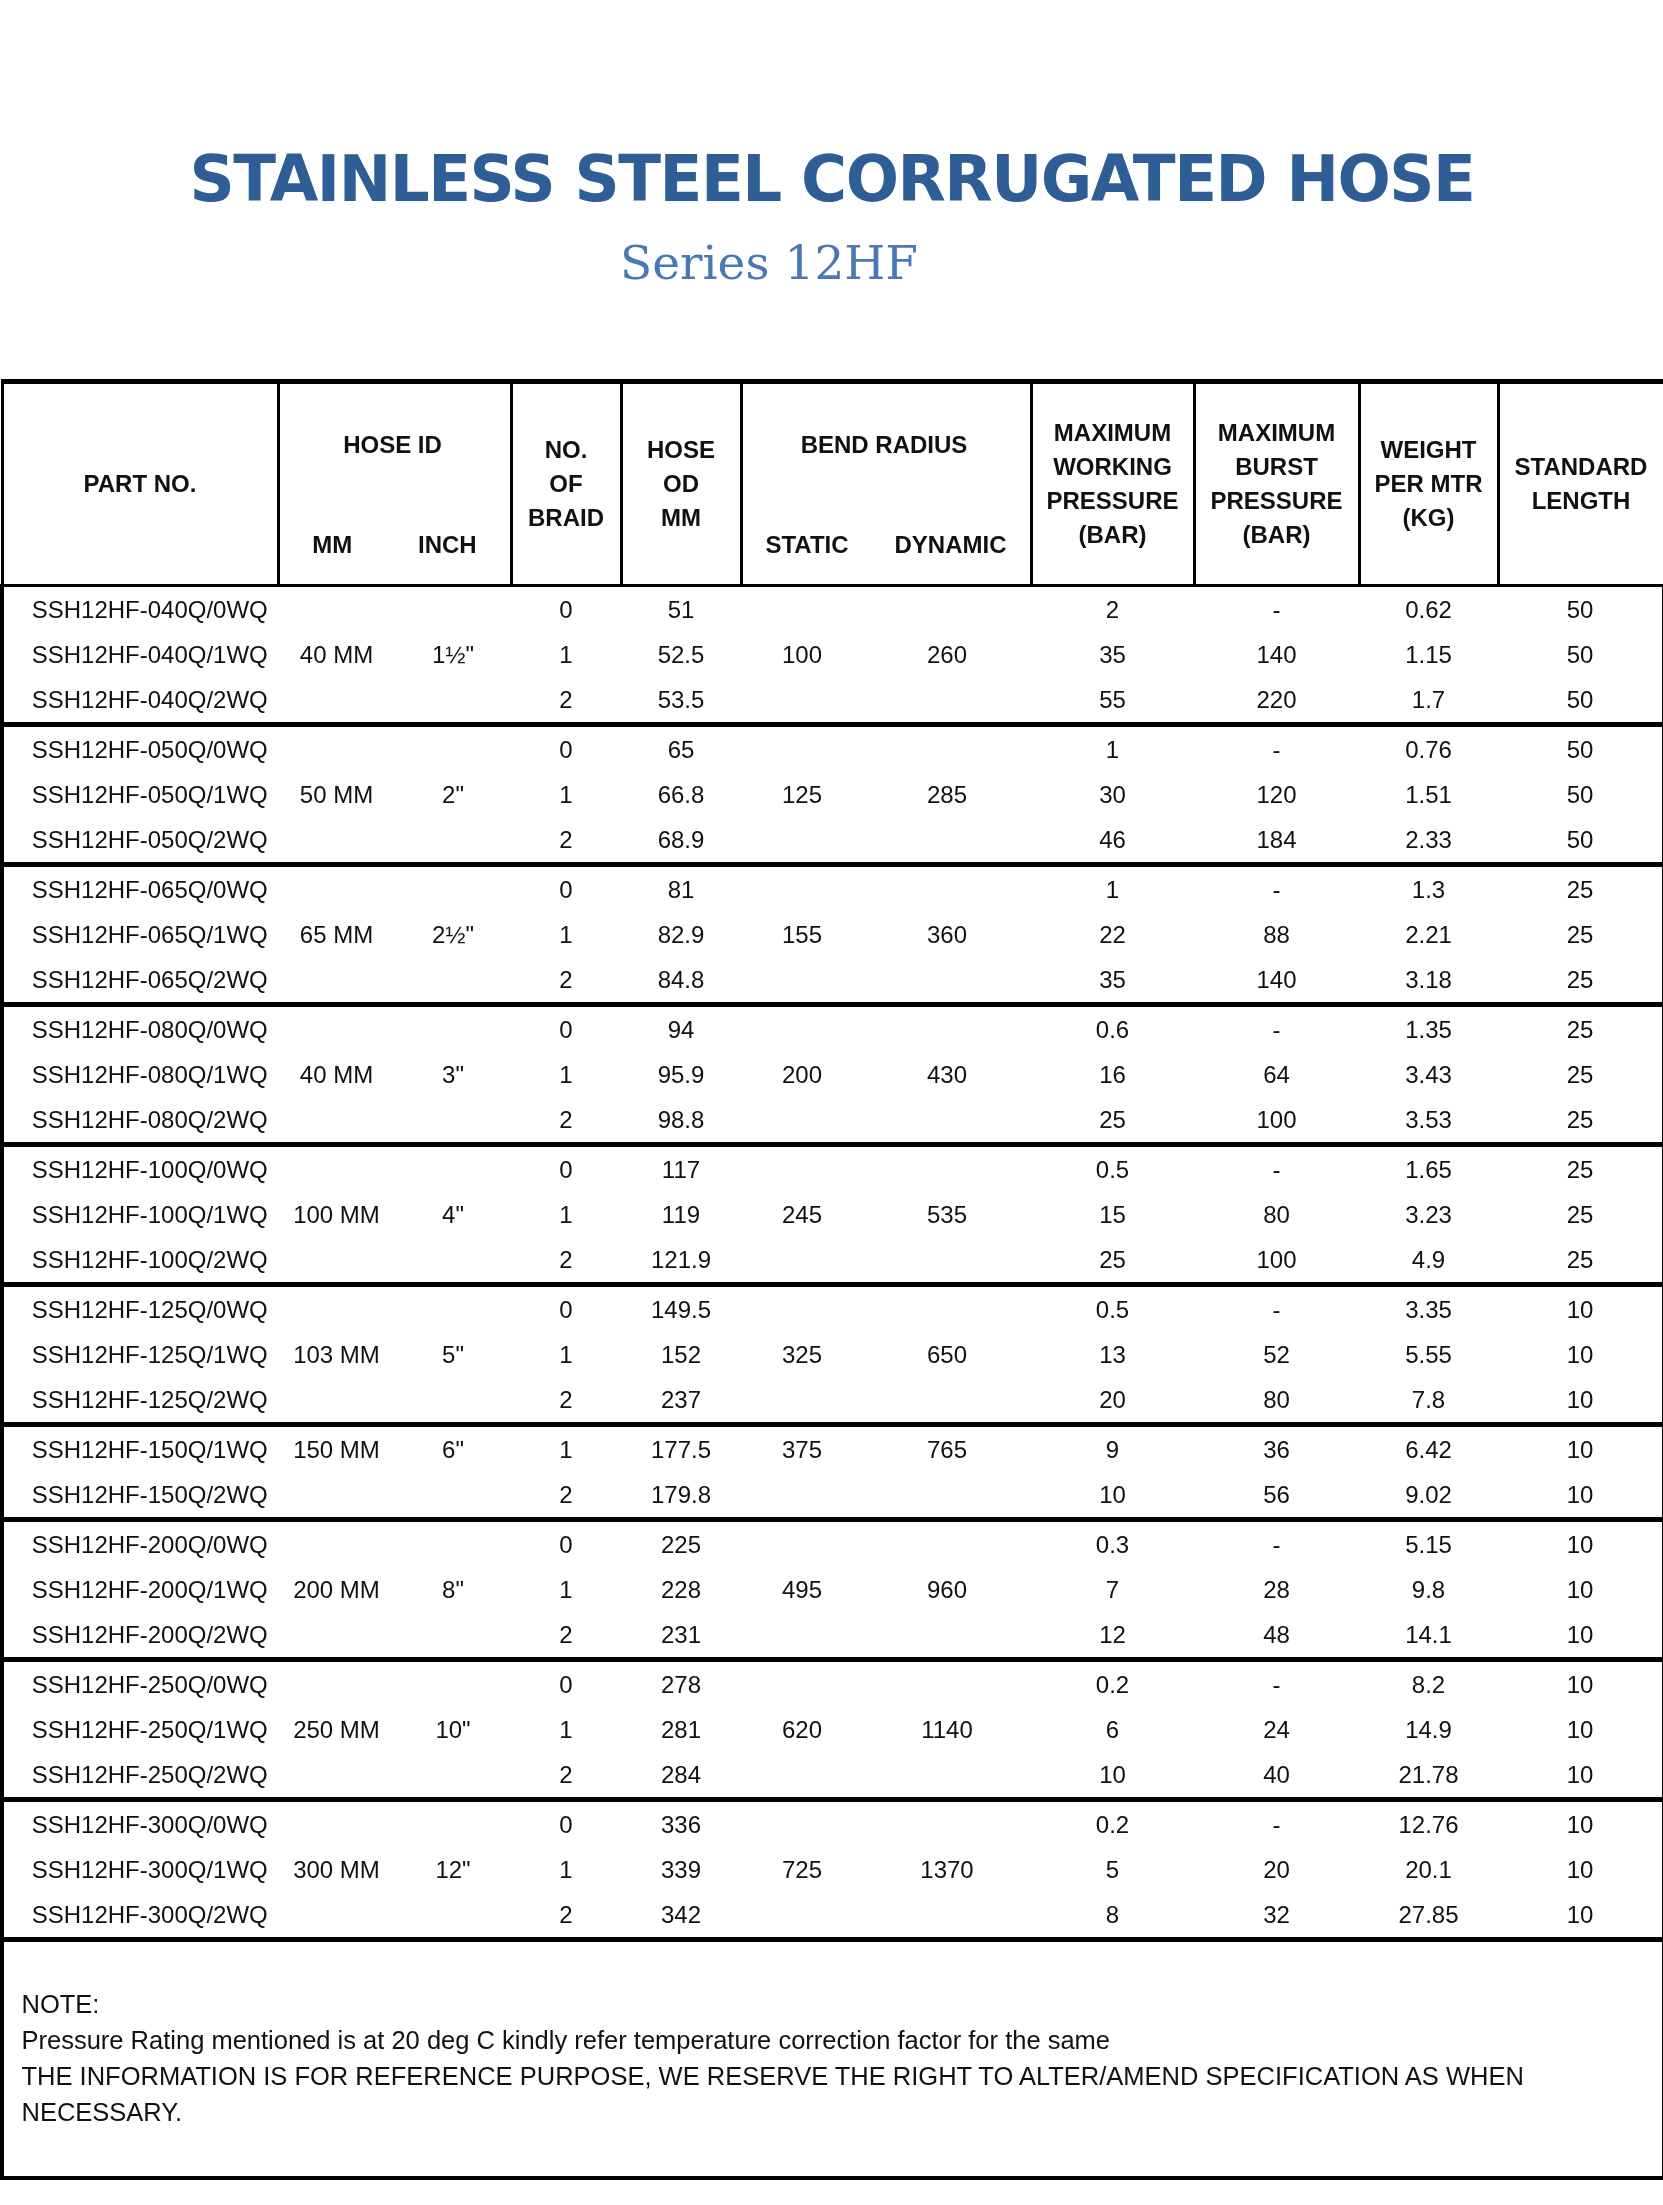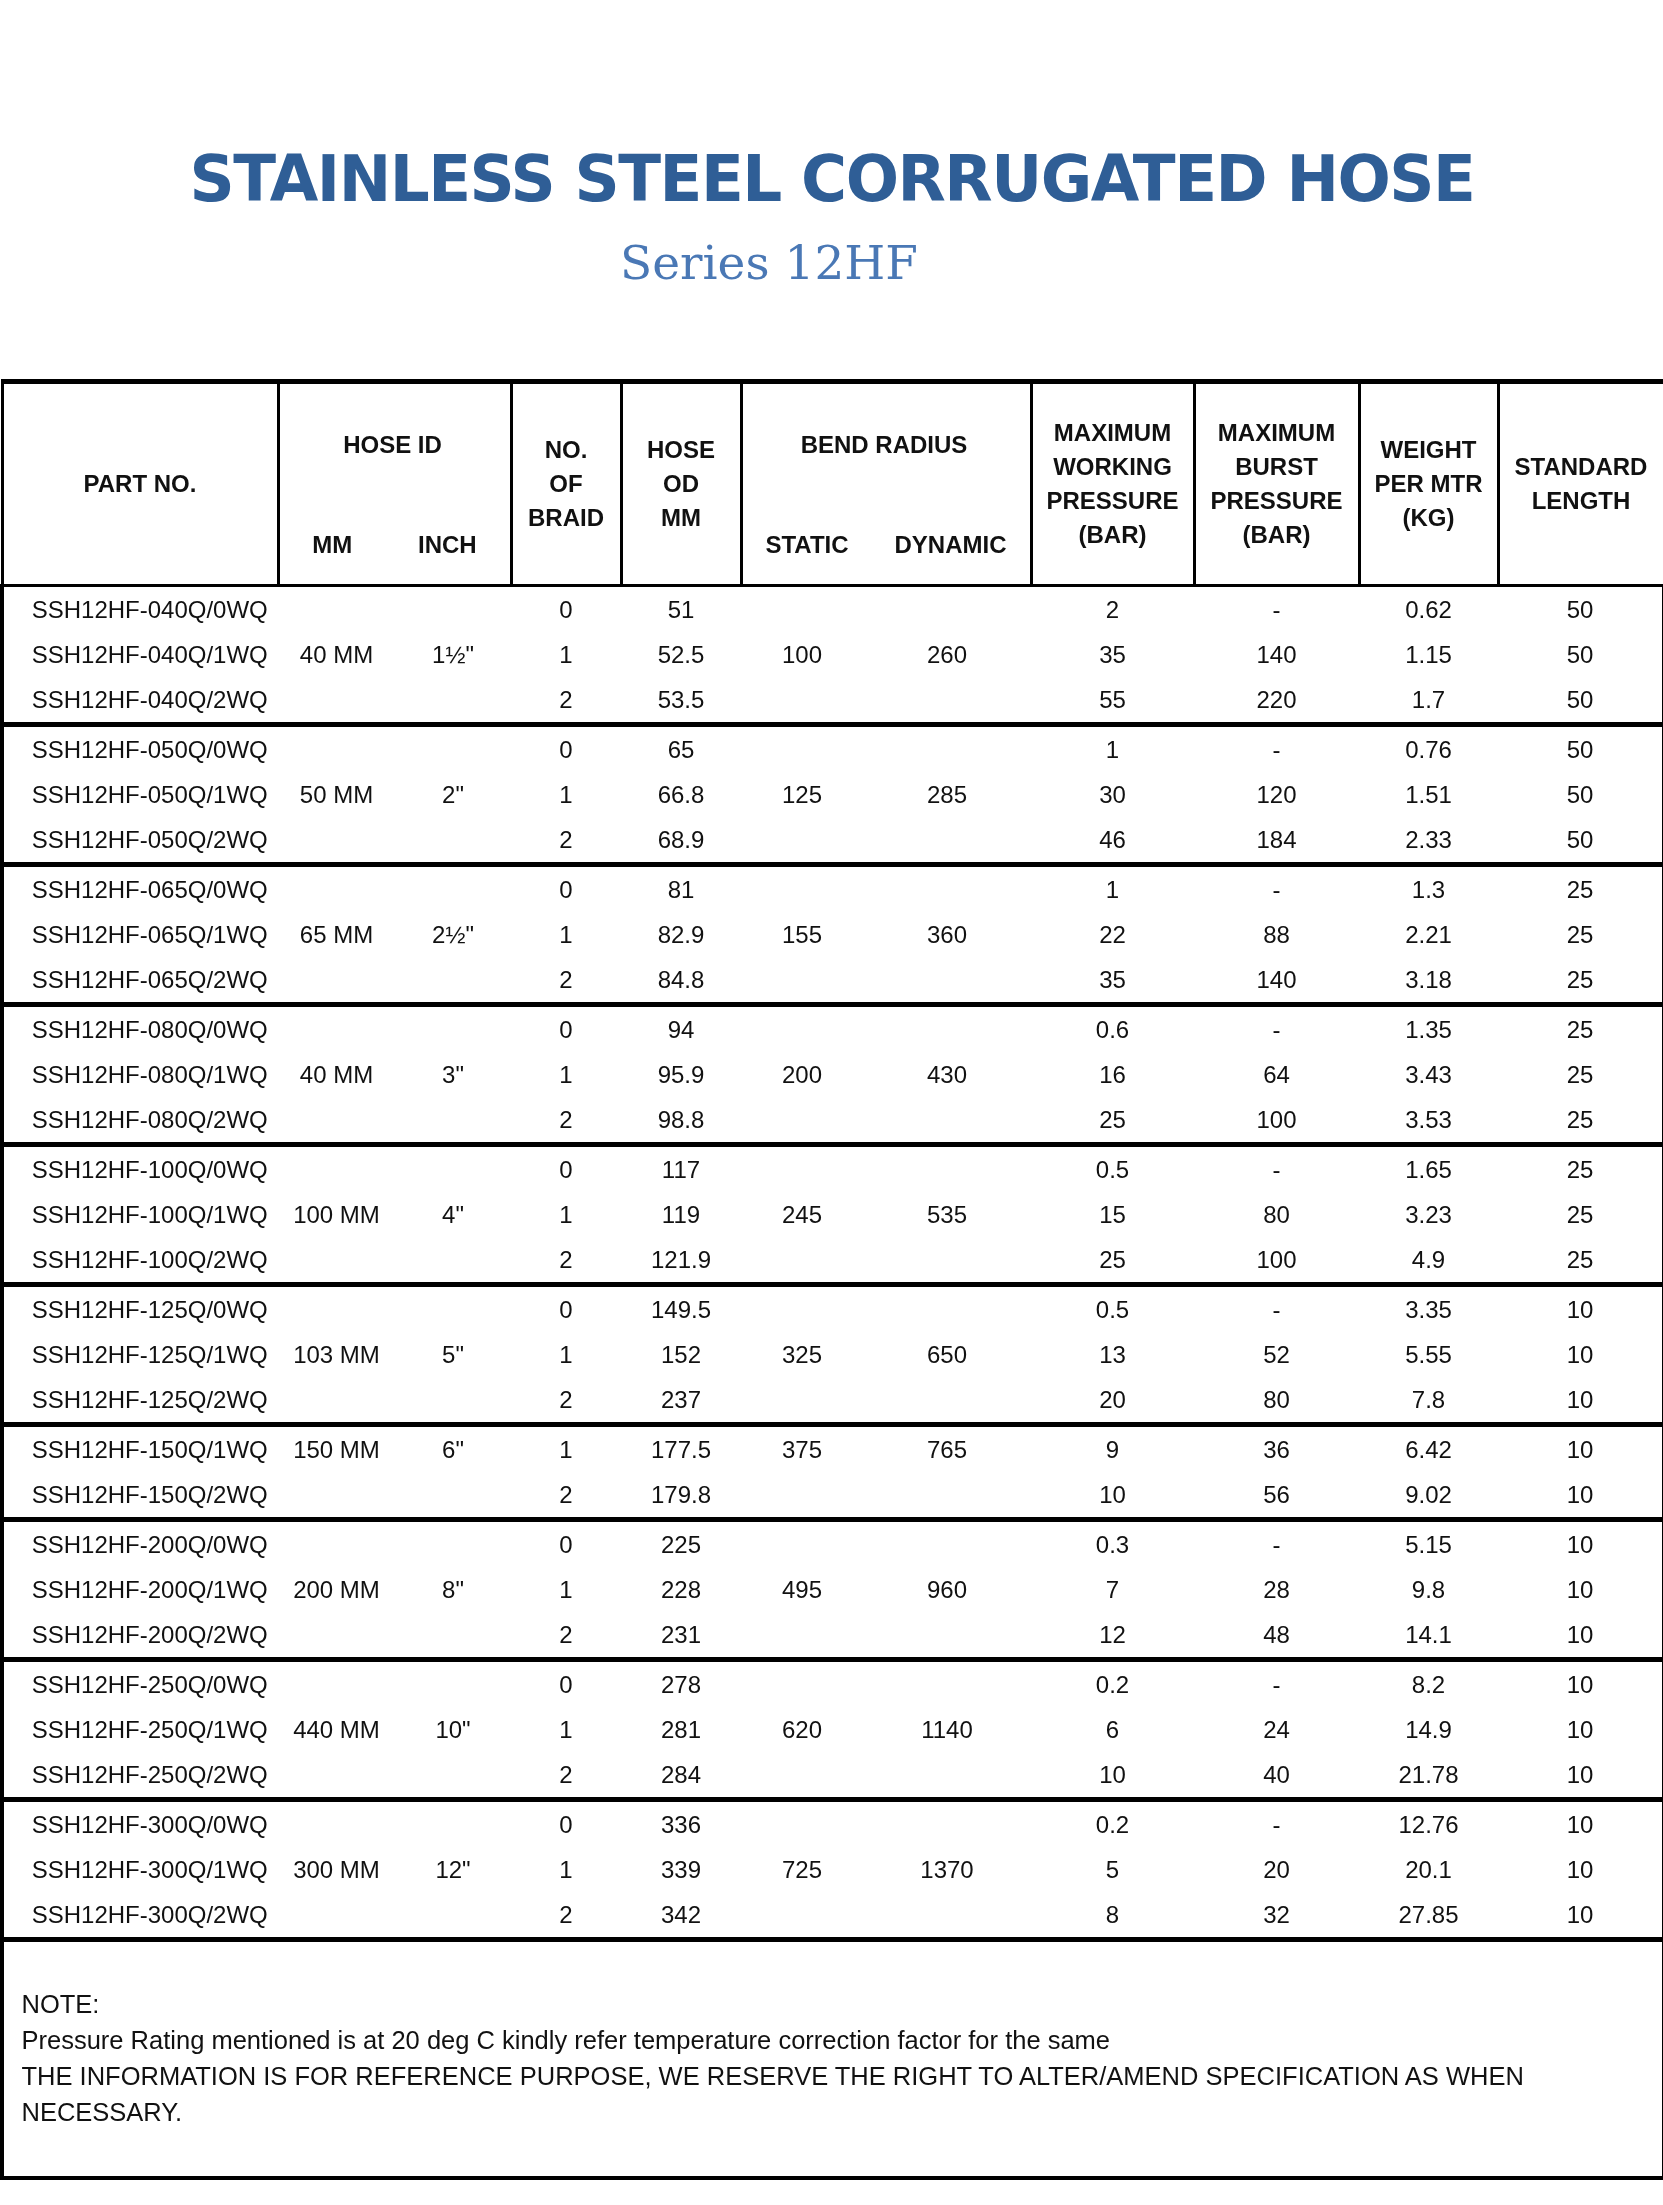--- a/index.html
+++ b/index.html
@@ -398,21 +398,21 @@
         <td>278</td>
         <td></td>
         <td></td>
         <td>0.2</td>
         <td>-</td>
         <td>8.2</td>
         <td class="br">10</td>
       </tr>
       <tr class="grp-row">
         <td class="part bl">SSH12HF-250Q/1WQ</td>
-        <td>440 MM</td>
+        <td>250 MM</td>
         <td>10"</td>
         <td>1</td>
         <td>281</td>
         <td>620</td>
         <td>1140</td>
         <td>6</td>
         <td>24</td>
         <td>14.9</td>
         <td class="br">10</td>
       </tr>

